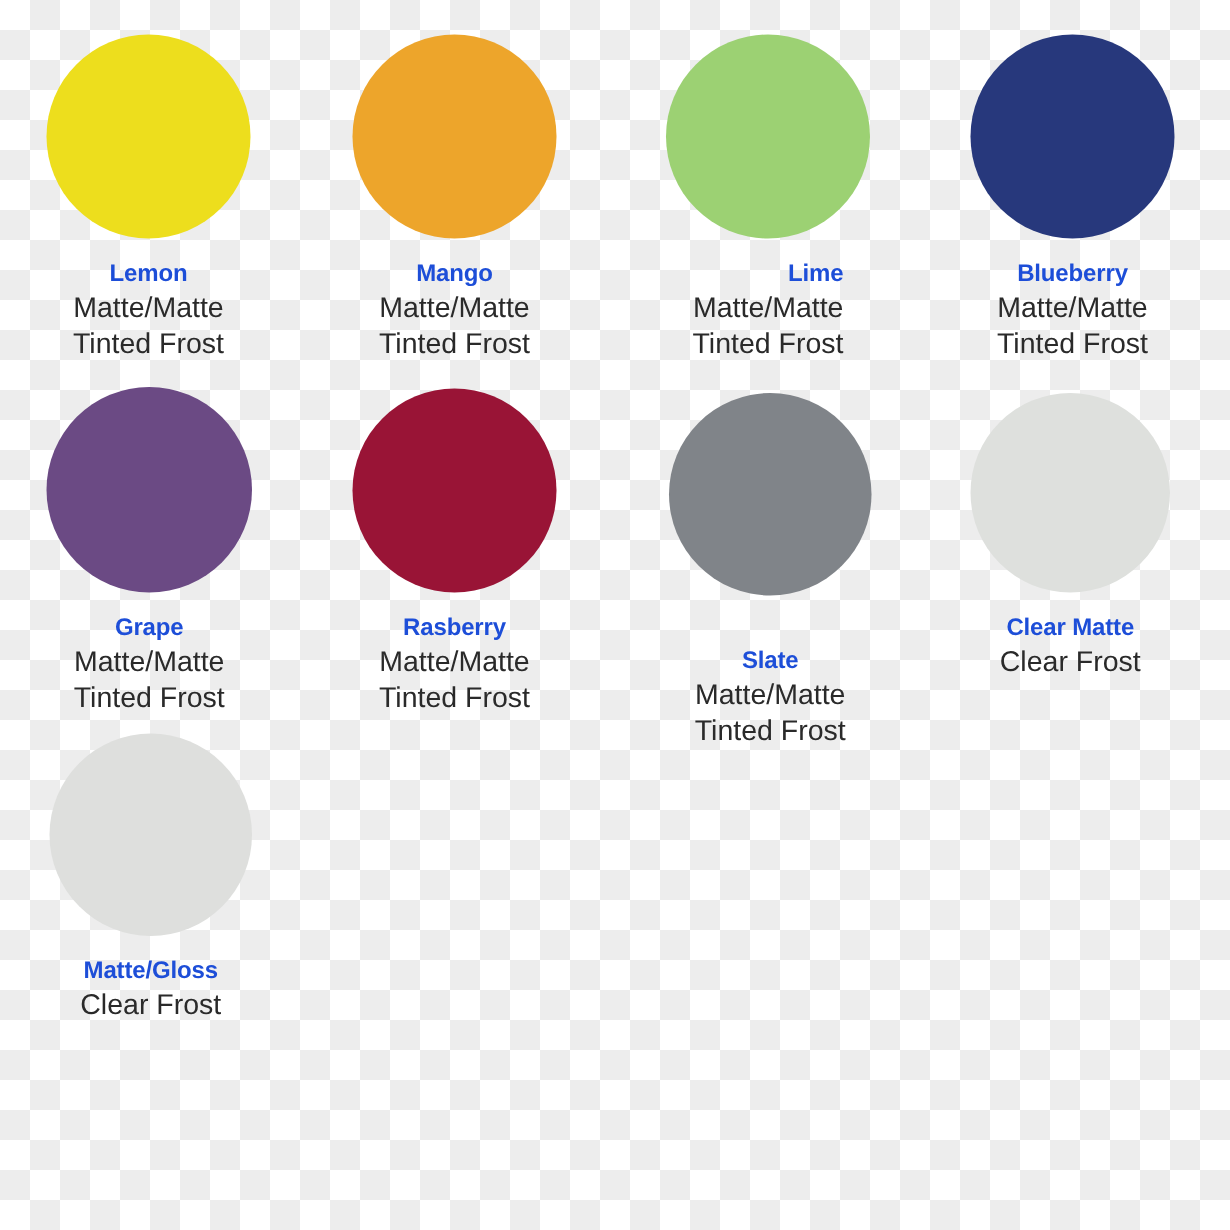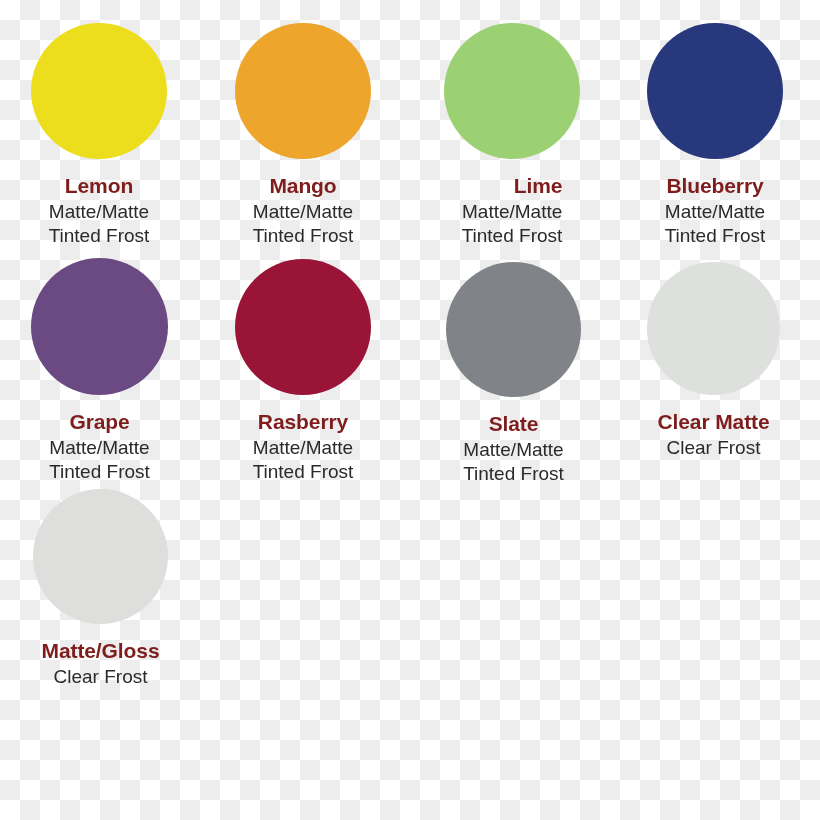--- a/index.html
+++ b/index.html
@@ -40,23 +40,23 @@
     border-radius: 50%;
     flex: none;
   }
 
   .swatch-caption {
     margin-top: 15px;
     line-height: 1.18;
   }
 
   .swatch-name {
-    font-size: 21px;
+    font-size: 16px;
     font-weight: 700;
-    color: #7f1d1d;
+    color: #1d4ed8;
     letter-spacing: -0.1px;
     white-space: nowrap;
   }
 
   .swatch-finish {
     font-size: 19px;
     font-weight: 400;
     color: #2a2a2a;
     white-space: nowrap;
     margin-top: 2px;
@@ -107,21 +107,21 @@
       </div>
     </div>
     <div class="swatch" style="left: 203px; top: 259px;">
       <div class="swatch-circle" style="width: 136px; height: 136px; background: rgb(153, 20, 54);"></div>
       <div class="swatch-caption">
         <div class="swatch-name">Rasberry</div>
         <div class="swatch-finish">Matte/Matte</div>
         <div class="swatch-finish">Tinted Frost</div>
       </div>
     </div>
-    <div class="swatch" style="left: 413.5px; top: 262px;">
+    <div class="swatch" style="left: 413.5px; top: 262px; gap: 20px;">
       <div class="swatch-circle" style="width: 135px; height: 135px; background: rgb(128, 132, 137);"></div>
       <div class="swatch-caption">
         <div class="swatch-name">Slate</div>
         <div class="swatch-finish">Matte/Matte</div>
         <div class="swatch-finish">Tinted Frost</div>
       </div>
     </div>
     <div class="swatch" style="left: 613.5px; top: 262px;">
       <div class="swatch-circle" style="width: 133px; height: 133px; background: rgb(222, 224, 221);"></div>
       <div class="swatch-caption">

